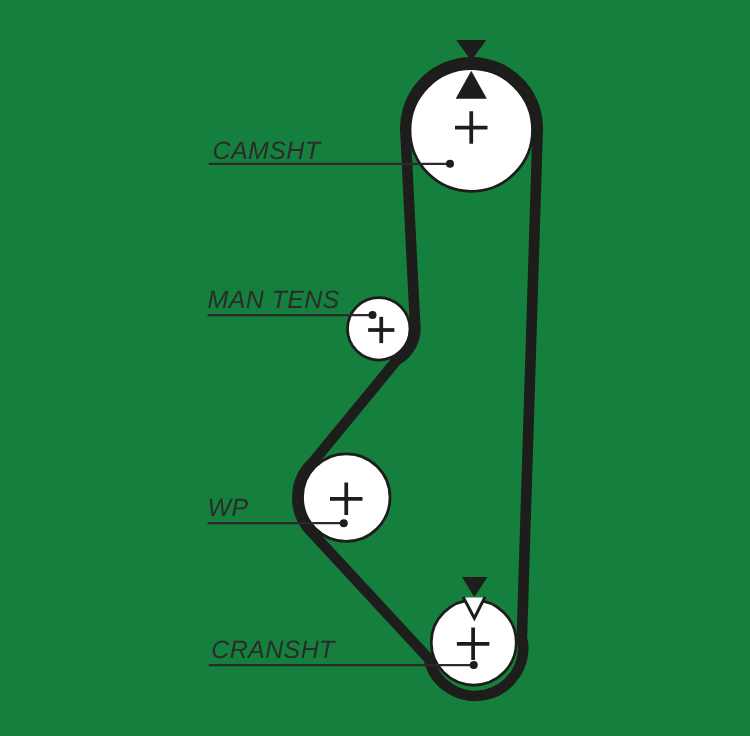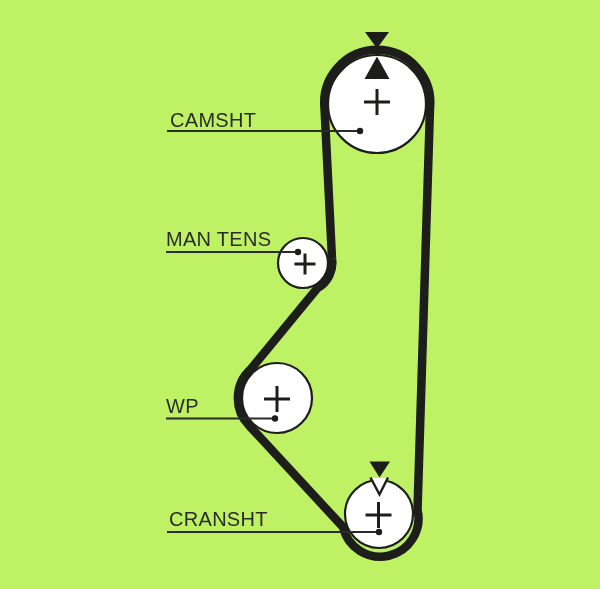--- a/index.html
+++ b/index.html
@@ -4,22 +4,23 @@
 <style>
   html, body {
     margin: 0;
     padding: 0;
     background: #ffffff;
   }
   .stage {
     position: relative;
     width: 600px;
     height: 589px;
-    background: #bef264;
+    background: #15803d;
     overflow: hidden;
+    font-style: italic;
   }
   svg { display: block; }
   .pulley-circle {
     fill: #ffffff;
     stroke: #1d1d1b;
     stroke-width: 2.2;
   }
   .belt {
     fill: none;
     stroke: #1d1d1b;

